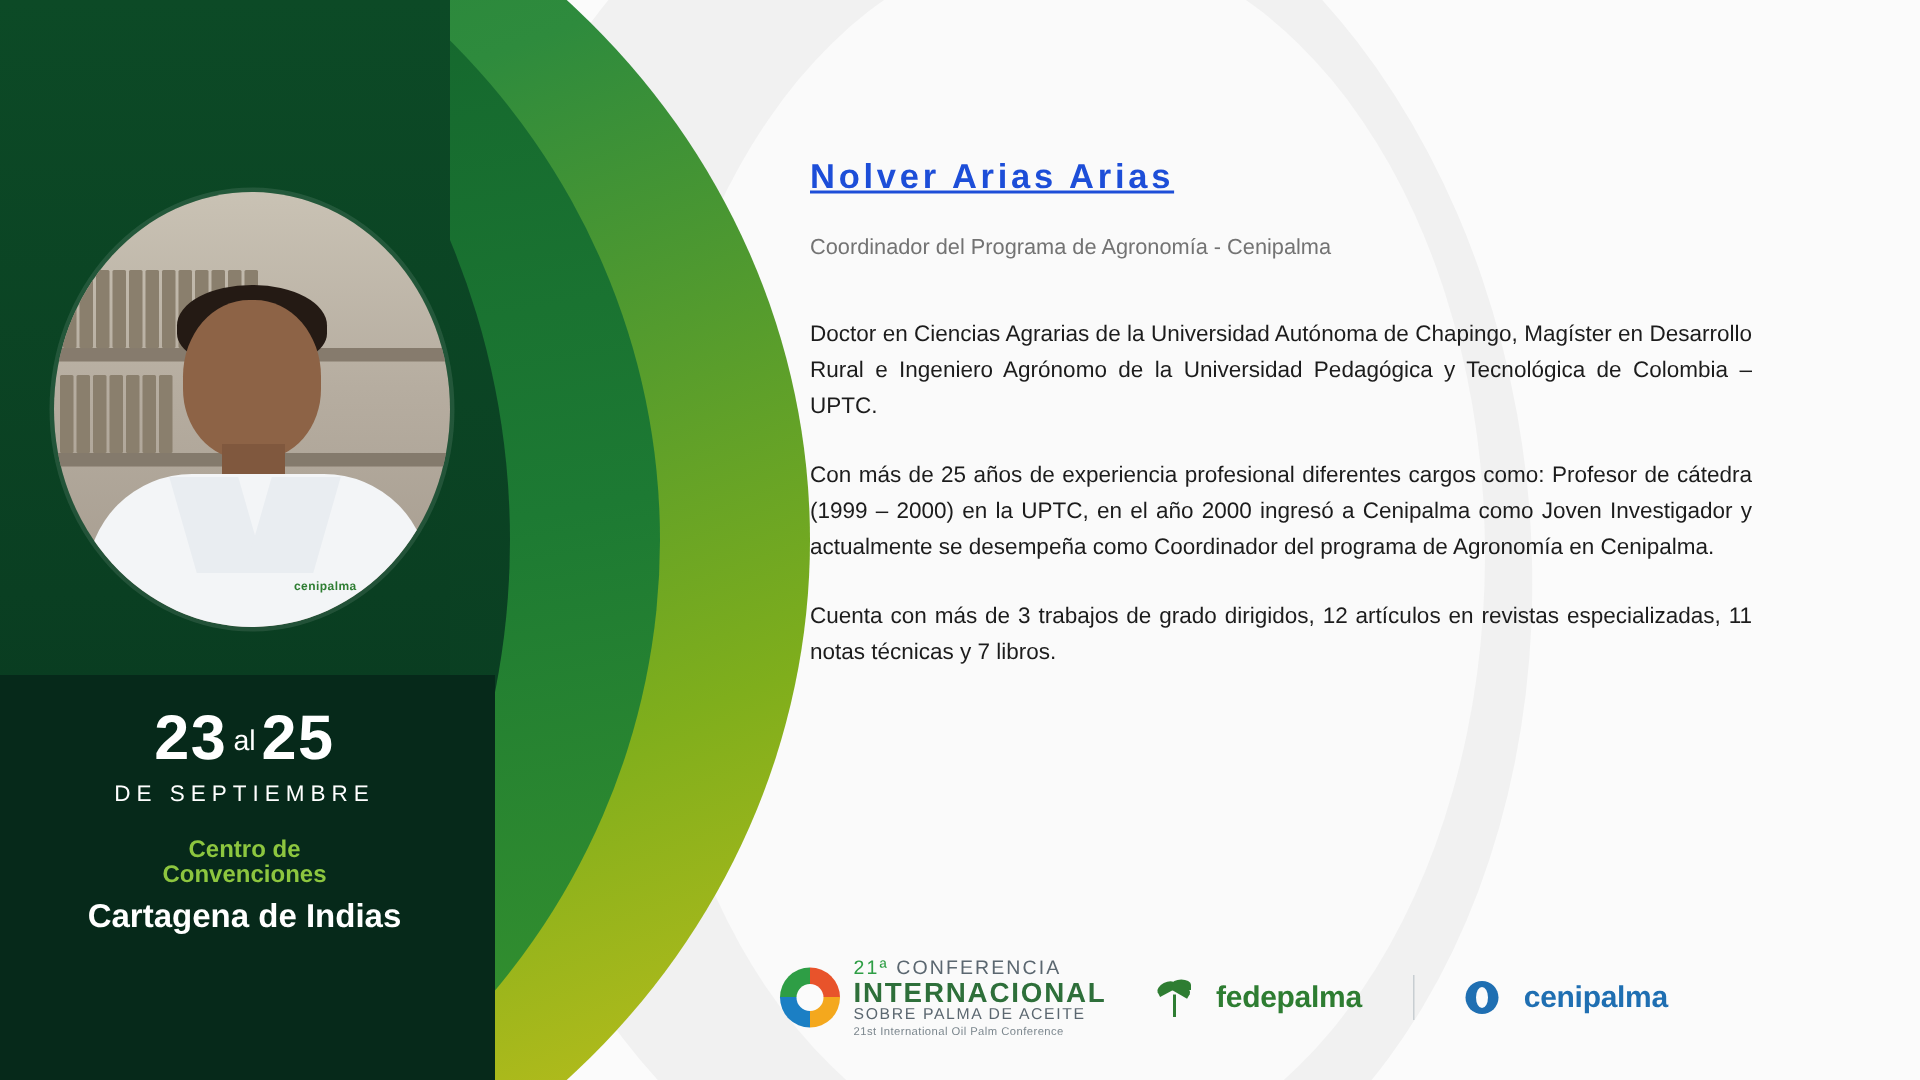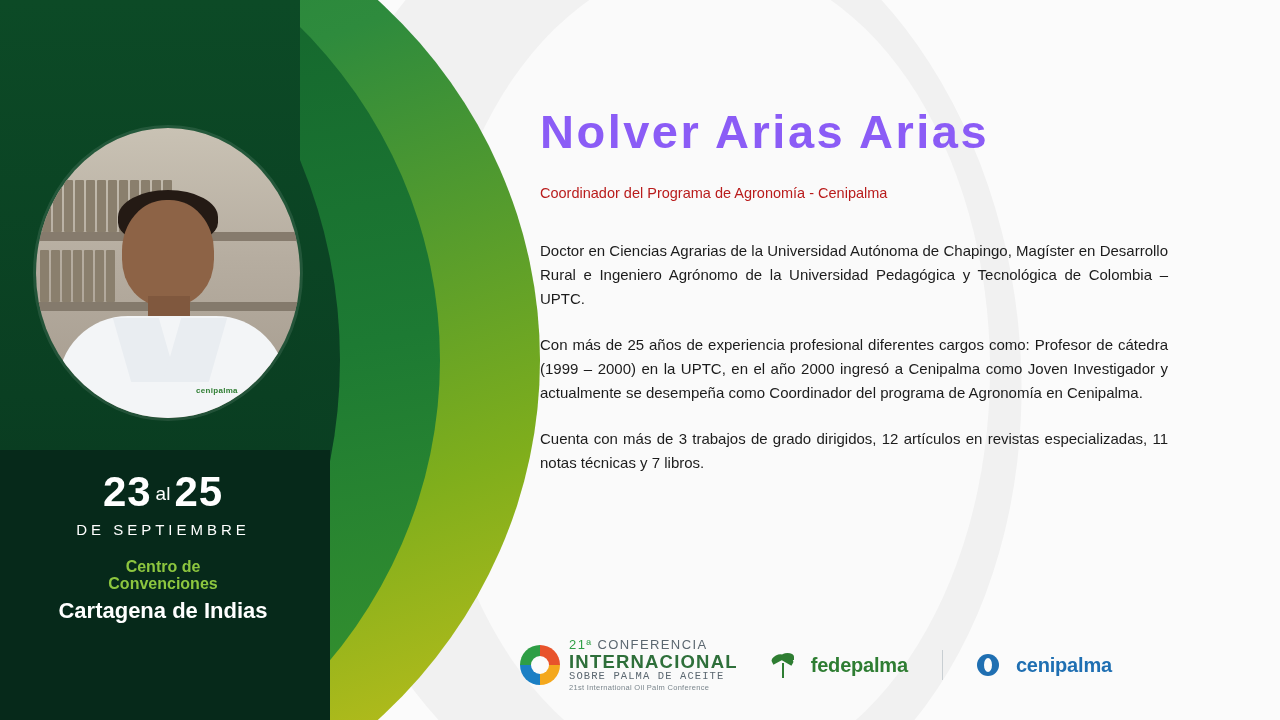--- a/index.html
+++ b/index.html
@@ -226,29 +226,30 @@
   }
 
   
   .content {
     position: absolute;
     left: 540px;
     top: 104px;
     width: 628px;
   }
   .speaker-name {
-    font-size: 47px;
+    font-size: 23px;
     font-weight: bold;
-    color: #8b5cf6;
+    color: #1d4ed8;
     letter-spacing: 2.5px;
     margin: 0 0 26px 0;
+    text-decoration: underline;
   }
   .speaker-role {
     font-size: 14.5px;
-    color: #b91c1c;
+    color: #737373;
     margin: 0 0 38px 0;
   }
   .bio p {
     font-size: 15px;
     line-height: 1.6;
     color: #1c1c1c;
     text-align: justify;
     margin: 0 0 22px 0;
   }
   .bio p:last-child { margin-bottom: 0; }
@@ -280,21 +281,21 @@
     position: absolute;
     left: 11px; top: 11px;
     width: 18px; height: 18px;
     border-radius: 50%;
     background: #fbfbfb;
   }
   .conf-text { line-height: 1.05; }
   .conf-l1 { font-size: 13px; color: #5b6770; letter-spacing: 1.4px; }
   .conf-l1 b { color: #2e9e45; font-weight: normal; }
   .conf-l2 { font-size: 18.5px; font-weight: bold; color: #2e6f3a; letter-spacing: 1.2px; }
-  .conf-l3 { font-size: 10.5px; color: #5b6770; letter-spacing: 1.1px; font-family: Liberation Mono, monospace; }
+  .conf-l3 { font-size: 10.5px; color: #5b6770; letter-spacing: 1.1px; }
   .conf-l4 { font-size: 7.5px; color: #7b868d; margin-top: 2px; letter-spacing: .3px; }
 
   .logo-fede, .logo-ceni {
     display: flex;
     align-items: center;
     gap: 17px;
   }
   .palm-icon {
     width: 22px; height: 26px;
     position: relative;

